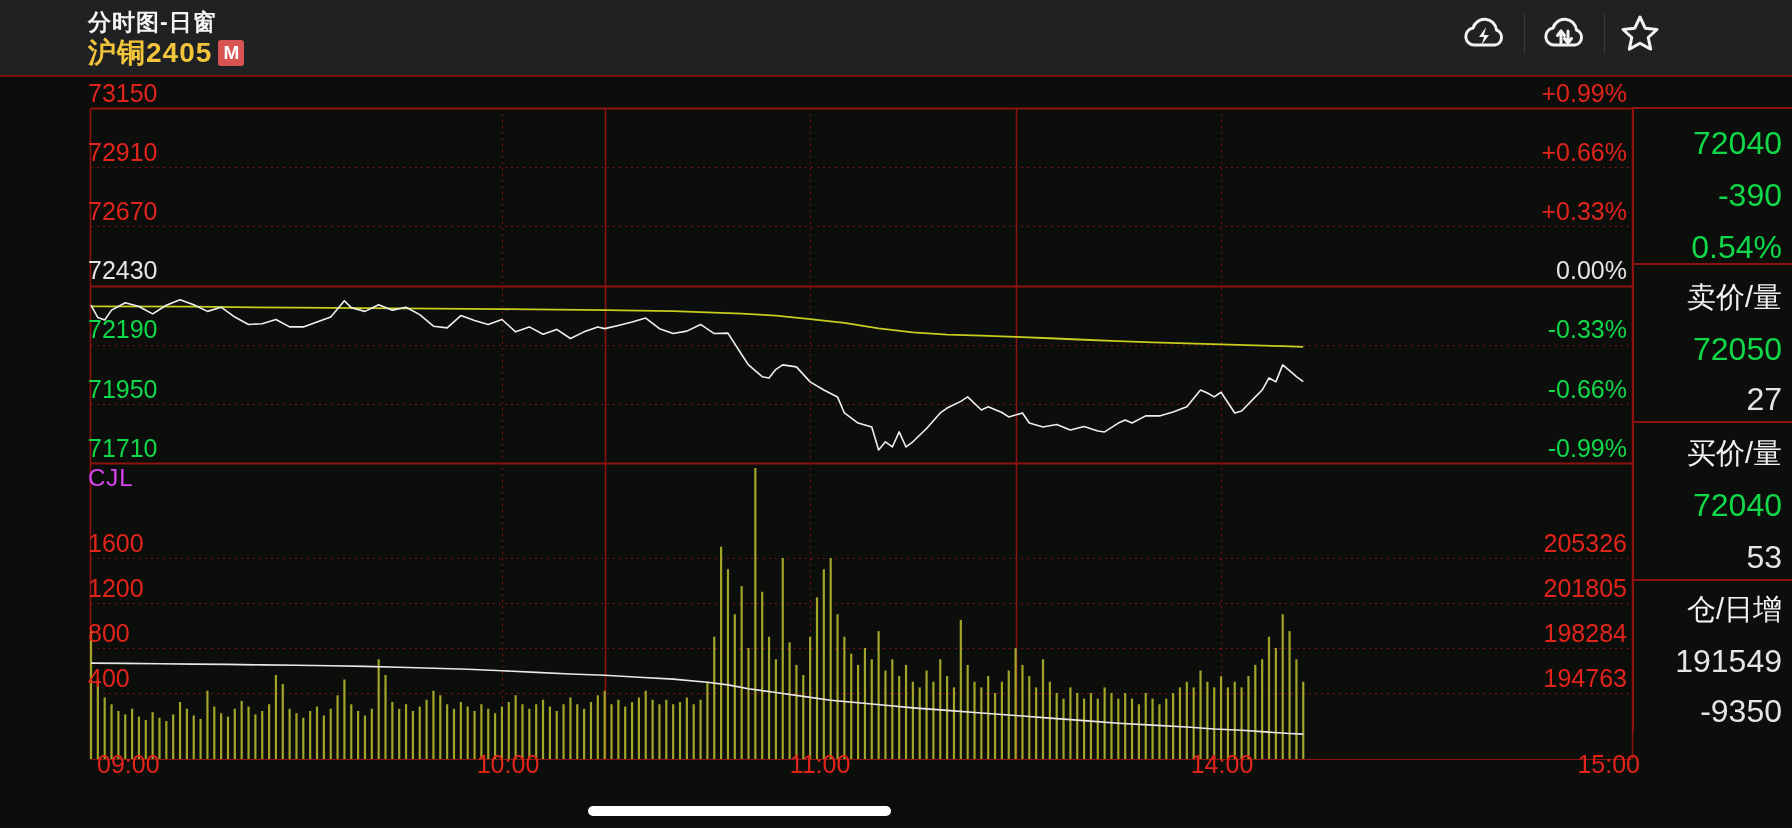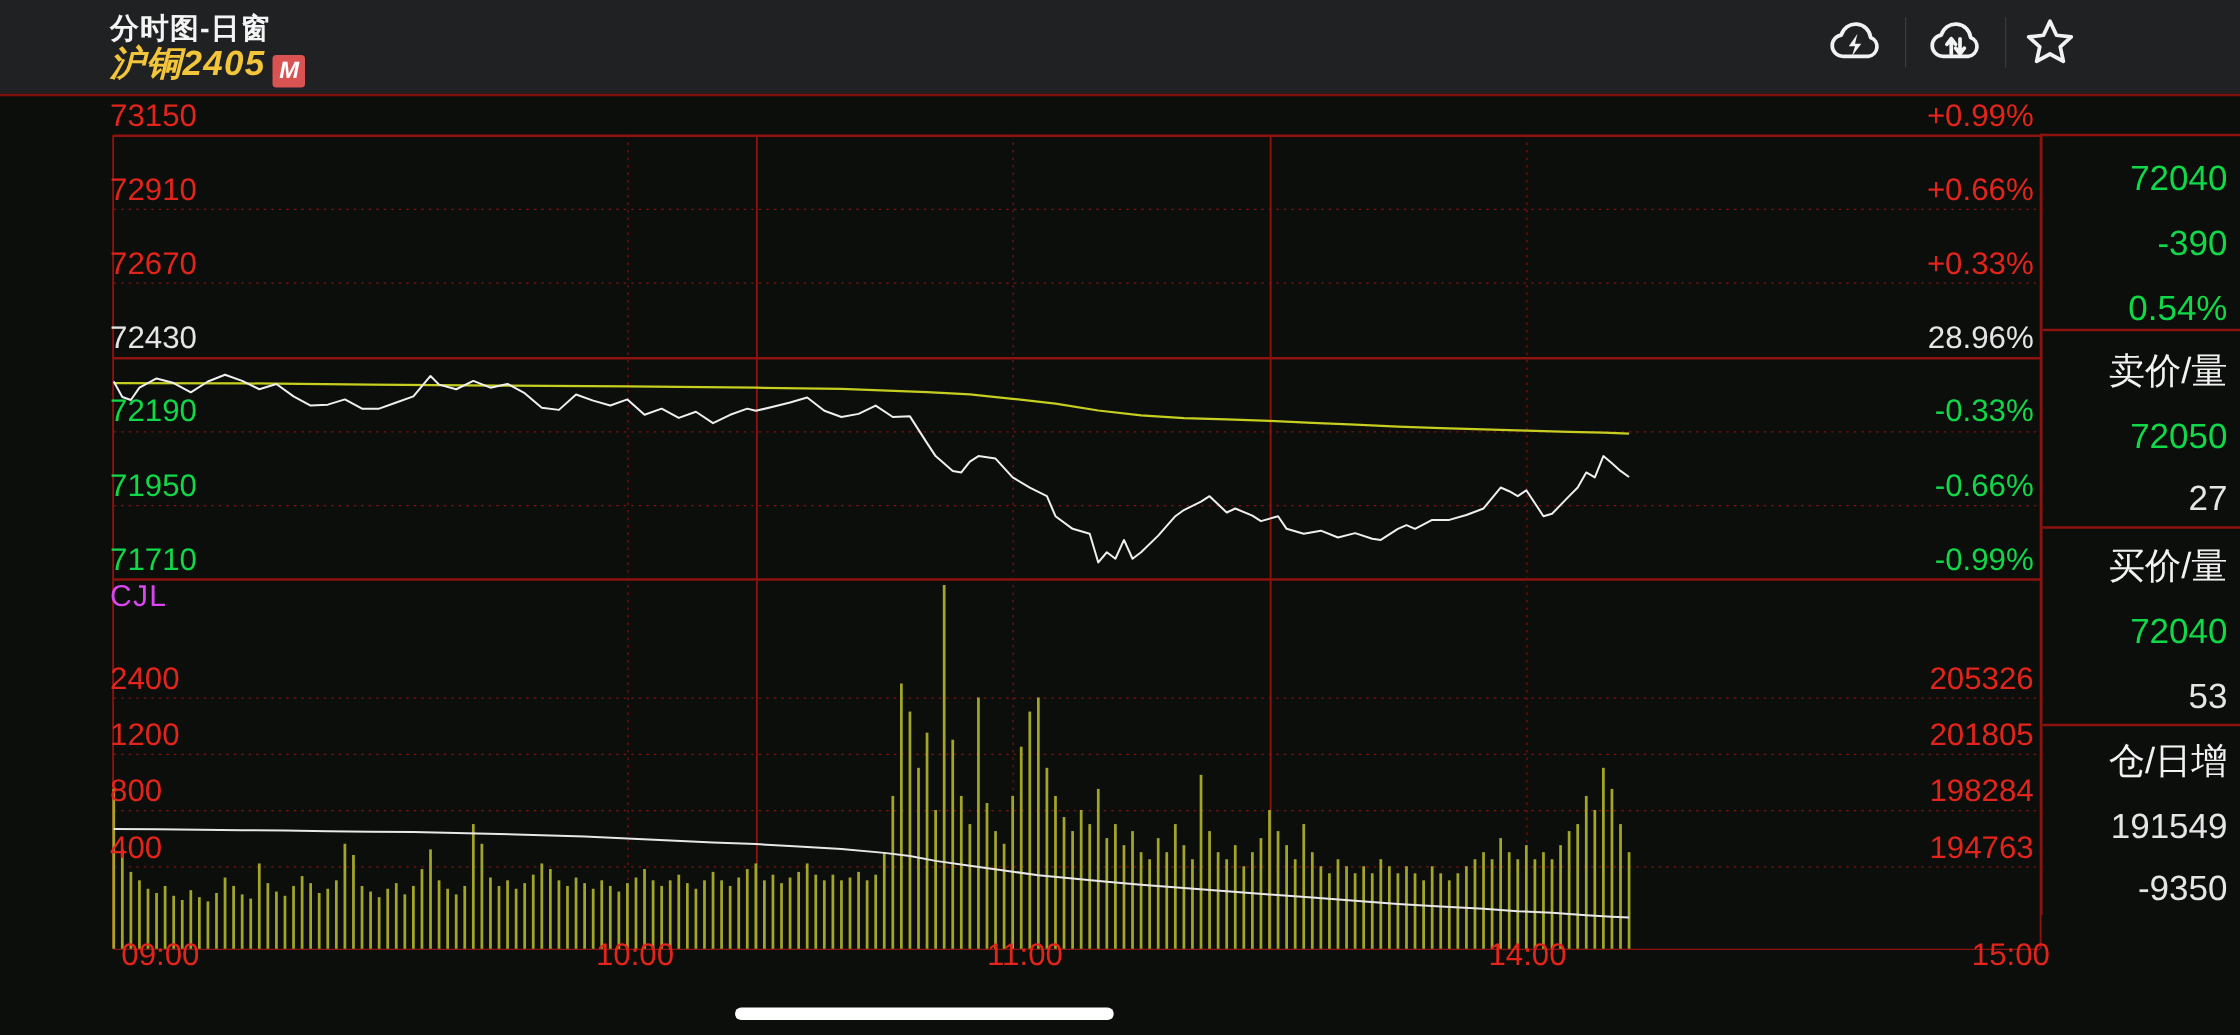--- a/index.html
+++ b/index.html
@@ -1,37 +1,37 @@
 <!DOCTYPE html>
 <html style="--down-red: #e3241b; --up-green: #10d848; --gold: #f3c53a; --badge: #d95353;"><head>
 <meta charset="utf-8">
 <style>
   html,body{margin:0;padding:0;background:#0c0e0c;width:1792px;height:828px;overflow:hidden;
     font-family:"Liberation Sans","DejaVu Sans",sans-serif;-webkit-font-smoothing:antialiased;}
   #screen{position:relative;width:1792px;height:828px;background:#0c0e0c;}
   
   #header{position:absolute;left:0;top:0;width:1792px;height:75px;background:#1f2123;}
   .hdr-title{position:absolute;left:88px;top:7px;font-size:23px;font-weight:bold;color:#f4f4f4;letter-spacing:1px;}
-  .hdr-symrow{position:absolute;left:88px;top:36px;height:34px;display:flex;align-items:flex-end;font-style:italic;}
+  .hdr-symrow{position:absolute;left:88px;top:36px;height:34px;display:flex;align-items:center;}
   .hdr-symbol{font-size:28px;font-weight:bold;color:var(--gold);letter-spacing:1px;}
   .hdr-badge{margin-left:6px;width:26px;height:26px;background:var(--badge);color:#fff;font-size:19px;font-weight:bold;
     display:flex;align-items:center;justify-content:center;border-radius:3px;}
   .hdr-icon{position:absolute;top:12px;width:44px;height:44px;color:#f2f2f2;}
   .hdr-divider{position:absolute;top:14px;width:1px;height:40px;background:#3a3b3d;}
   #hdr-sep{position:absolute;left:0;top:75px;width:1792px;height:2px;background:#7e100c;}
   
   .ax{position:absolute;height:29px;line-height:29px;font-size:25px;}
   .ax-left{left:88px;text-align:right;}
   .ax-right{right:165px;text-align:right;}
   .red{color:var(--down-red);} .grn{color:var(--up-green);} .wht{color:#e5e5e5;}
   .cjl{position:absolute;left:88px;top:464px;font-size:24px;color:#d946ef;letter-spacing:1px;}
   .time-label{position:absolute;top:749px;height:30px;line-height:30px;font-size:25px;color:var(--down-red);}
   
   #sidebar{position:absolute;left:1632px;top:107px;width:160px;height:625px;border-left:2px solid #8e130e;border-top:2px solid #8e130e;box-sizing:border-box;}
-  .sb-row{position:absolute;right:10px;left:4px;height:32px;line-height:32px;text-align:right;font-size:28px;}
+  .sb-row{position:absolute;right:10px;left:4px;height:32px;line-height:32px;text-align:right;font-size:32px;}
   .sb-label{font-size:29px;color:#f2f2f2;}
   .sb-div{position:absolute;left:0;width:160px;height:2px;background:#8e130e;}
   #chart-svg{position:absolute;left:0;top:0;}
   #home-indicator{position:absolute;left:588px;top:806px;width:303px;height:10px;border-radius:5px;background:#ffffff;}
 </style>
 </head>
 <body>
 
 <div id="screen">
 
@@ -271,27 +271,27 @@
   <div class="ax ax-left red" style="top:138px">72910</div>
   <div class="ax ax-left red" style="top:197px">72670</div>
   <div class="ax ax-left wht" style="top:256px">72430</div>
   <div class="ax ax-left grn" style="top:315px">72190</div>
   <div class="ax ax-left grn" style="top:375px">71950</div>
   <div class="ax ax-left grn" style="top:434px">71710</div>
 
   <div class="ax ax-right red" style="top:79px">+0.99%</div>
   <div class="ax ax-right red" style="top:138px">+0.66%</div>
   <div class="ax ax-right red" style="top:197px">+0.33%</div>
-  <div class="ax ax-right wht" style="top:256px">28.96%</div>
+  <div class="ax ax-right wht" style="top:256px">0.00%</div>
   <div class="ax ax-right grn" style="top:315px">-0.33%</div>
   <div class="ax ax-right grn" style="top:375px">-0.66%</div>
   <div class="ax ax-right grn" style="top:434px">-0.99%</div>
 
   <div class="cjl">CJL</div>
-  <div class="ax ax-left red" style="top:529px">2400</div>
+  <div class="ax ax-left red" style="top:529px">1600</div>
   <div class="ax ax-left red" style="top:574px">1200</div>
   <div class="ax ax-left red" style="top:619px">800</div>
   <div class="ax ax-left red" style="top:664px">400</div>
   <div class="ax ax-right red" style="top:529px">205326</div>
   <div class="ax ax-right red" style="top:574px">201805</div>
   <div class="ax ax-right red" style="top:619px">198284</div>
   <div class="ax ax-right red" style="top:664px">194763</div>
 
   <div class="time-label" style="left:97px">09:00</div>
   <div class="time-label" style="left:508px;transform:translateX(-50%)">10:00</div>

